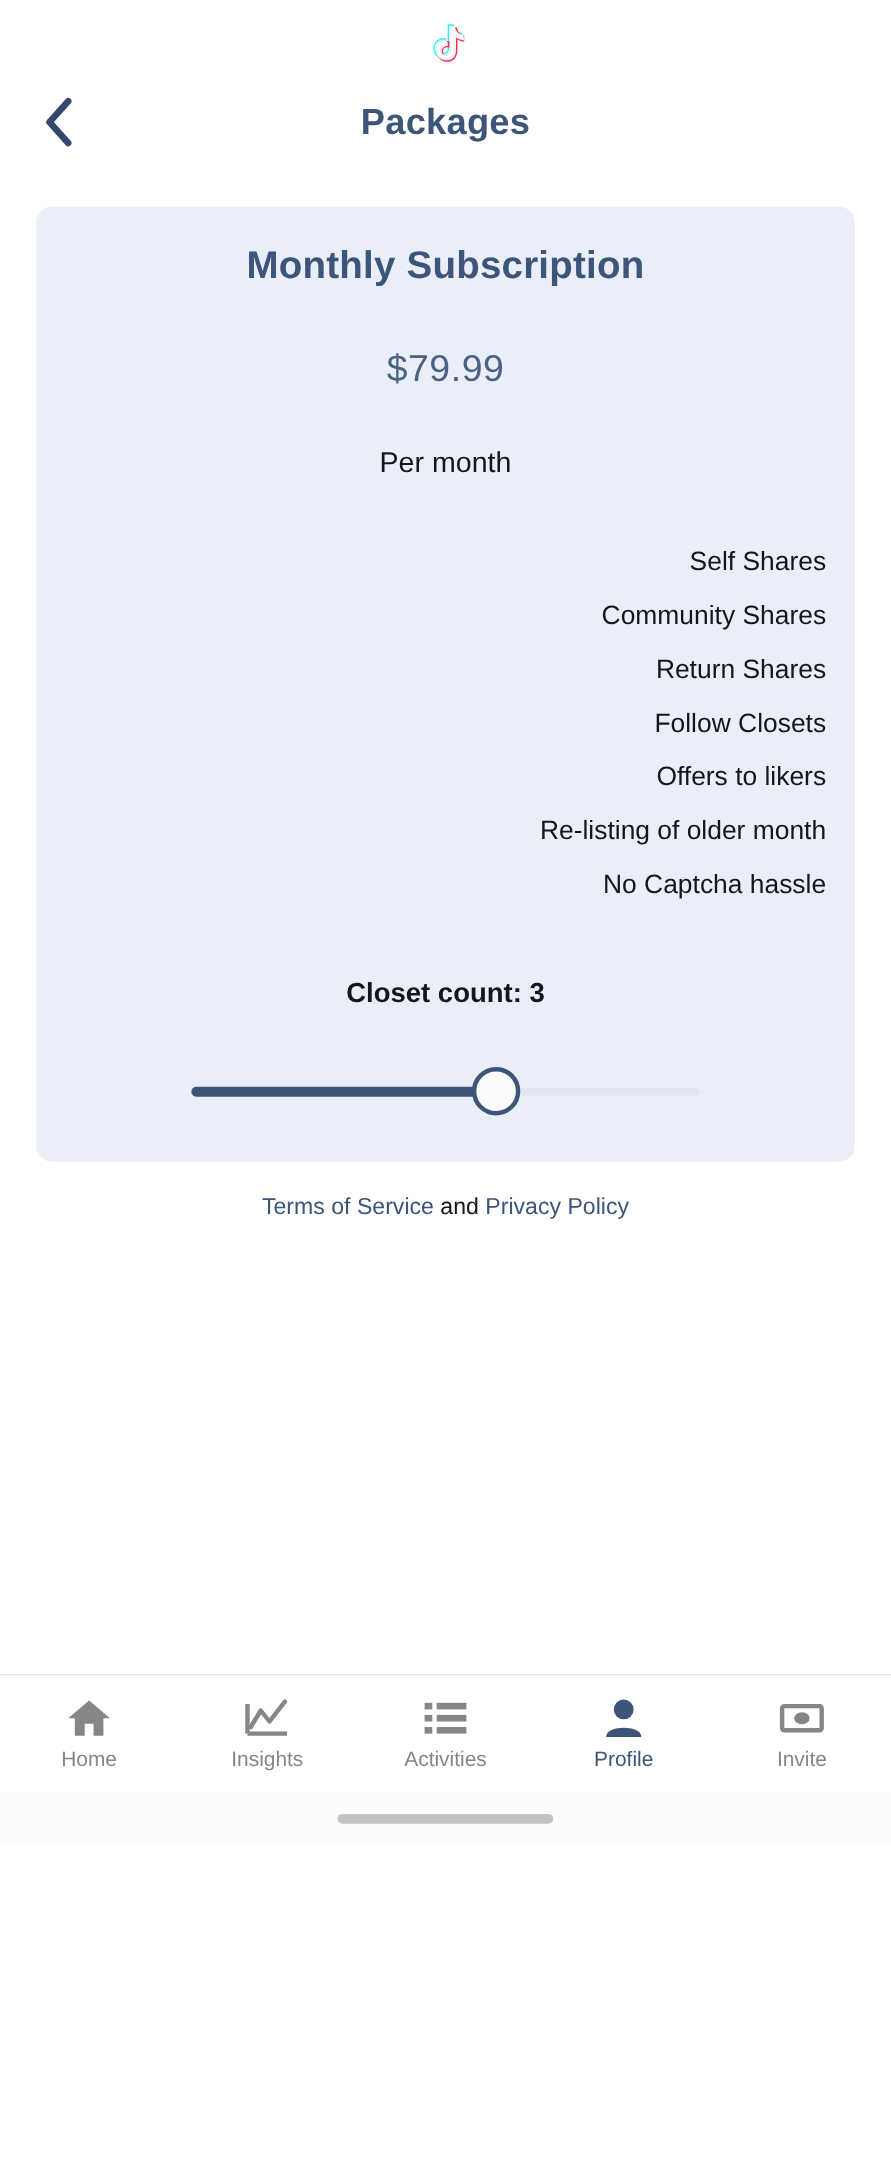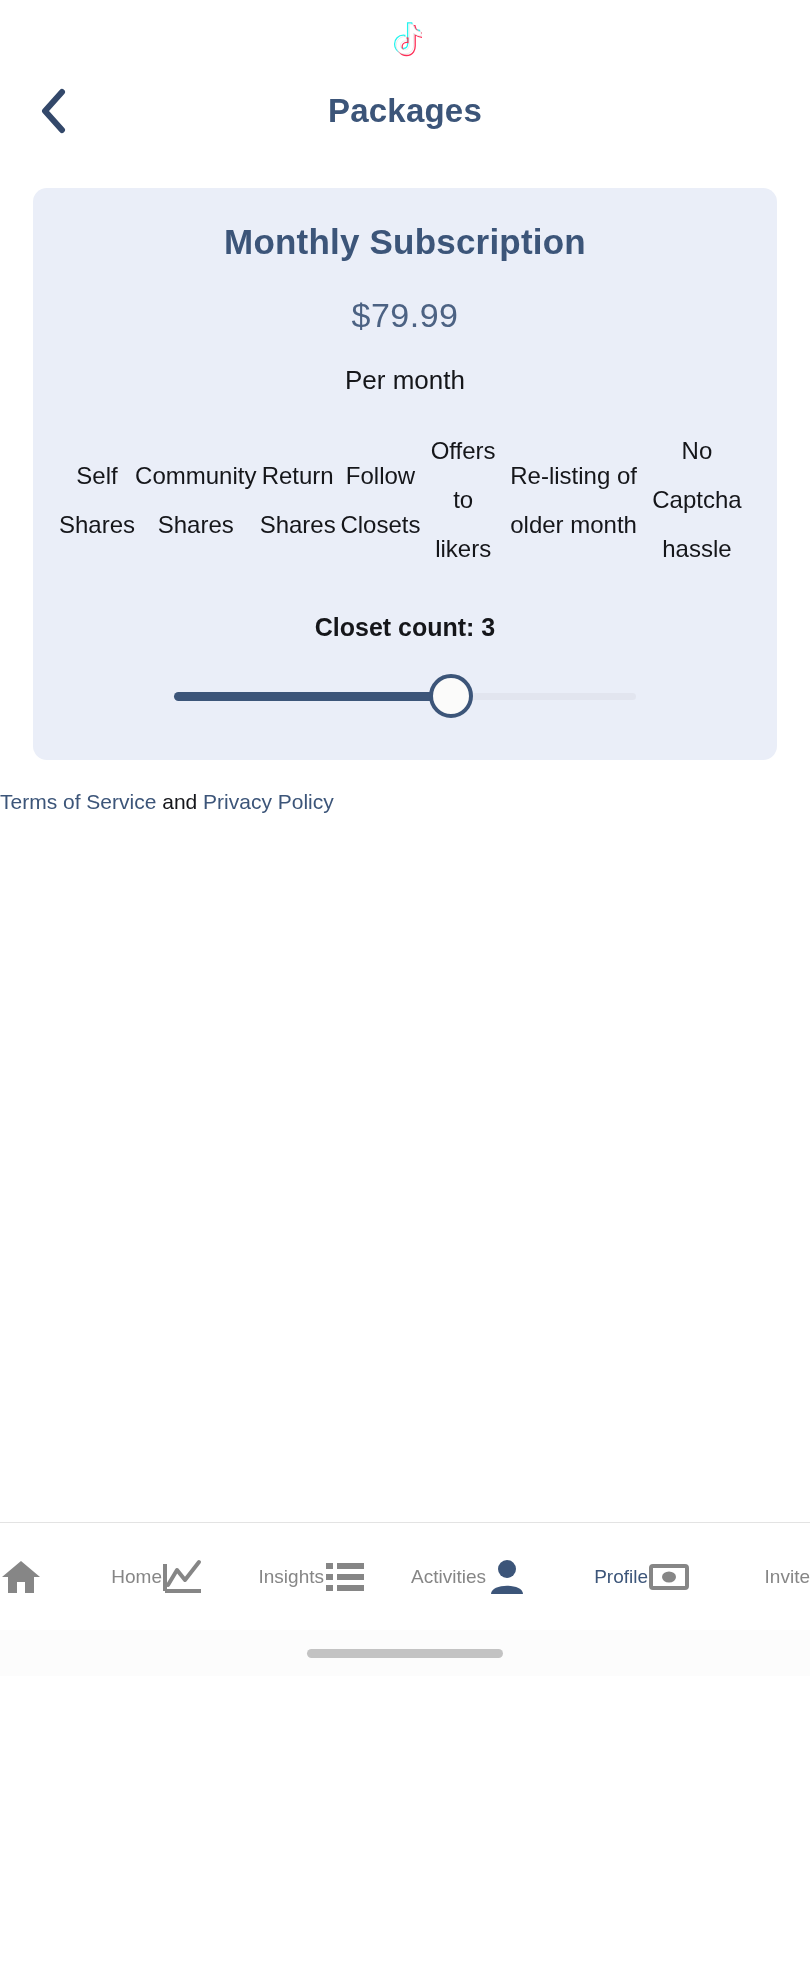--- a/index.html
+++ b/index.html
@@ -60,20 +60,21 @@
 
   
   .card {
     margin: 38px 33px 0 33px;
     background: #eaeef8;
     border-radius: 14px;
     padding: 34px 26px 36px 26px;
     display: flex;
     flex-direction: column;
     align-items: center;
+    gap: 20px;
   }
   .card-title {
     font-size: 35px;
     font-weight: bold;
     color: #3c5579;
     text-align: center;
     margin-bottom: 34px;
     letter-spacing: 0.2px;
   }
   .price {
@@ -85,21 +86,22 @@
   }
   .price-period {
     font-size: 26px;
     color: #15161a;
     margin-bottom: 30px;
   }
   .features {
     list-style: none;
     width: 100%;
     display: flex;
-    align-items: center;
+    flex-direction: column;
+    align-items: flex-end;
     gap: 0;
   }
   .features li {
     font-size: 24px;
     color: #15161a;
     line-height: 49px;
     text-align: center;
   }
   .closet-count {
     margin-top: 40px;
@@ -156,20 +158,21 @@
     font-family: "Liberation Sans", sans-serif;
     cursor: pointer;
     display: flex;
     align-items: center;
     justify-content: center;
   }
 
   
   .legal {
     margin-top: 30px;
+    text-align: center;
     font-size: 21px;
     color: #15161a;
   }
   .legal a {
     color: #3c5579;
     text-decoration: none;
     cursor: pointer;
   }
 
   
@@ -177,23 +180,23 @@
   .bottom-nav {
     height: 108px;
     border-top: 1px solid #e3e3e3;
     background: #ffffff;
     display: flex;
     align-items: stretch;
   }
   .nav-item {
     flex: 1;
     display: flex;
-    flex-direction: row;
-    align-items: center;
-    justify-content: space-between;
+    flex-direction: column;
+    align-items: center;
+    justify-content: center;
     gap: 7px;
     cursor: pointer;
   }
   .nav-icon { height: 40px; display: flex; align-items: center; justify-content: center; }
   .nav-label { font-size: 19px; color: #868686; }
   .nav-item.active .nav-label { color: #3c5579; }
   .home-indicator-wrap {
     height: 46px;
     background: #fcfcfc;
     display: flex;

